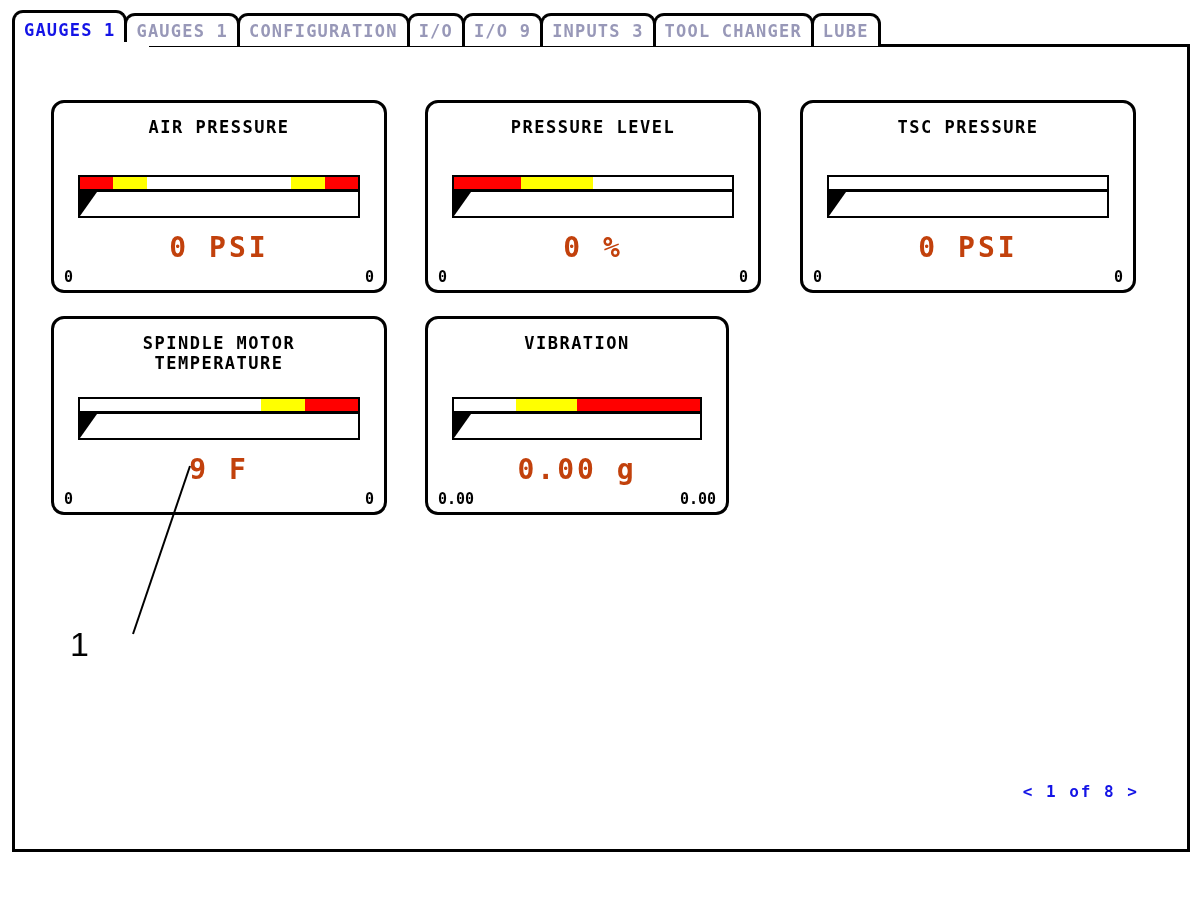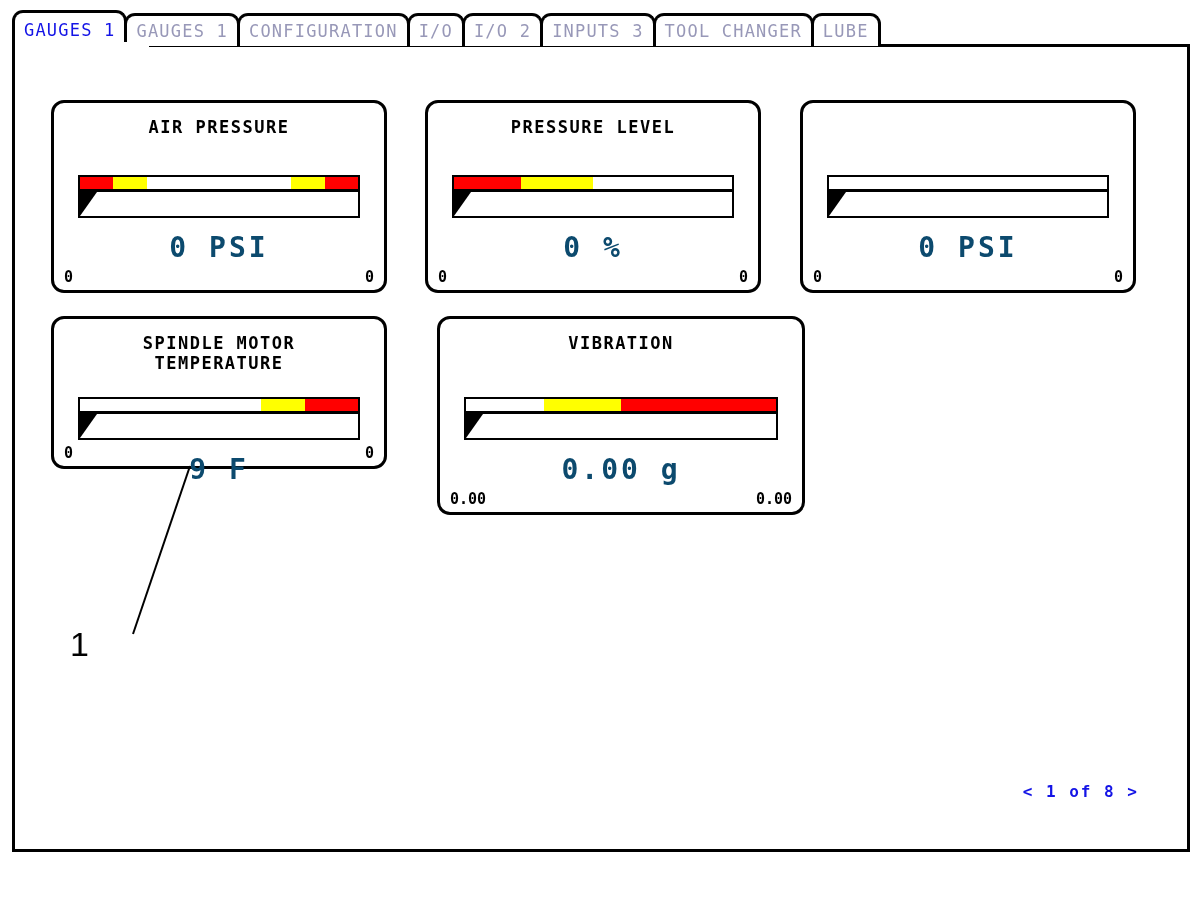--- a/index.html
+++ b/index.html
@@ -33,21 +33,21 @@
     border-bottom: none;
     border-top-left-radius: 11px;
     border-top-right-radius: 11px;
     background: #ffffff;
     display: flex;
     align-items: center;
     justify-content: center;
     padding: 0 9px;
     margin-right: -3px;
     font-size: 17px;
-    font-weight: normal;
+    font-weight: bold;
     letter-spacing: 1.2px;
     color: #9898b8;
     white-space: nowrap;
     user-select: none;
   }
   .tab.active {
     color: #1414e6;
     z-index: 3;
     height: 36px;
   }
@@ -138,21 +138,21 @@
   }
   .gauge-value {
     position: absolute;
     left: 0;
     right: 0;
     top: 128px;
     text-align: center;
     font-size: 28px;
     font-weight: bold;
     letter-spacing: 3px;
-    color: #0c4a6e;
+    color: #c2410c;
   }
   .gauge-min {
     position: absolute;
     left: 10px;
     bottom: 4px;
     font-size: 15px;
     font-weight: bold;
     color: #000000;
   }
   .gauge-max {
@@ -161,22 +161,22 @@
     bottom: 4px;
     font-size: 15px;
     font-weight: bold;
     color: #000000;
   }
 
   
   #card-air      { left: 36px;  top: 53px;  width: 336px; height: 193px; }
   #card-coolant  { left: 410px; top: 53px;  width: 336px; height: 193px; }
   #card-tsc      { left: 785px; top: 53px;  width: 336px; height: 193px; }
-  #card-spindle  { left: 36px;  top: 269px; width: 336px; height: 153px; }
-  #card-vib      { left: 422px; top: 269px; width: 368px; height: 199px; }
+  #card-spindle  { left: 36px;  top: 269px; width: 336px; height: 199px; }
+  #card-vib      { left: 410px; top: 269px; width: 304px; height: 199px; }
 
   
   #card-spindle .gauge-barwrap,
   #card-vib     .gauge-barwrap { top: 78px; }
   #card-spindle .gauge-value,
   #card-vib     .gauge-value   { top: 134px; }
 
   
   #callout-svg {
     position: absolute;
@@ -221,21 +221,21 @@
   <div class="tab">
       <span>GAUGES 1</span>
     </div>
   <div class="tab">
       <span>CONFIGURATION</span>
     </div>
   <div class="tab">
       <span>I/O</span>
     </div>
   <div class="tab">
-      <span>I/O 2</span>
+      <span>I/O 9</span>
     </div>
   <div class="tab">
       <span>INPUTS 3</span>
     </div>
   <div class="tab">
       <span>TOOL CHANGER</span>
     </div>
   <div class="tab">
       <span>LUBE</span>
     </div>
@@ -273,20 +273,21 @@
       <div class="gauge-track">
         <div class="gauge-needle" style="left: 0%;"></div>
       </div>
     </div>
     <div class="gauge-value">0 %</div>
     <div class="gauge-min">0</div>
     <div class="gauge-max">0</div>
   </div>
 
   <div class="gauge-card" id="card-tsc">
+    <div class="gauge-title">TSC PRESSURE</div>
     <div class="gauge-barwrap">
       <div class="gauge-band">
           <div class="seg" style="width: 100%; background: rgb(255, 255, 255);"></div>
         </div>
       <div class="gauge-track">
         <div class="gauge-needle" style="left: 0%;"></div>
       </div>
     </div>
     <div class="gauge-value">0 PSI</div>
     <div class="gauge-min">0</div>

